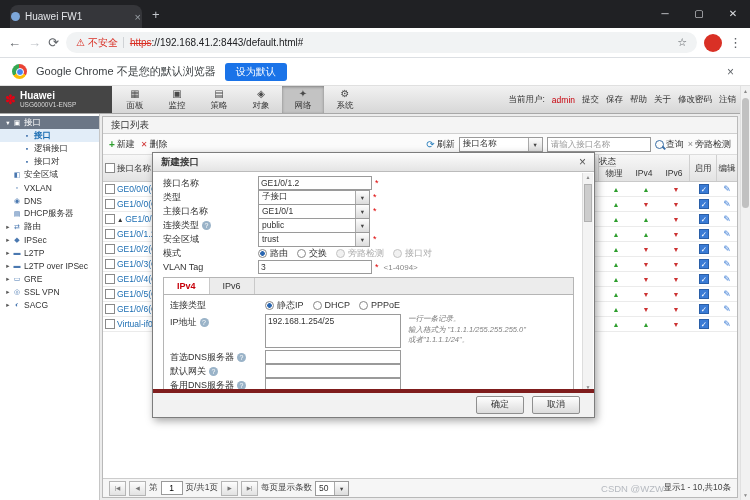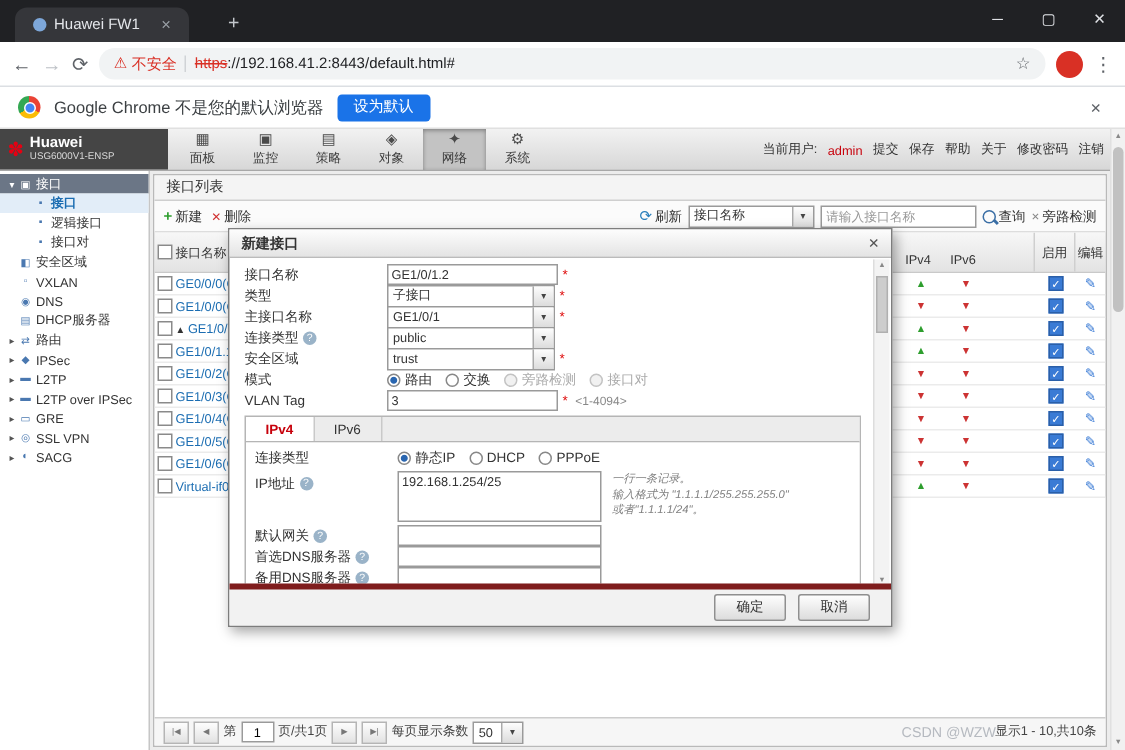--- a/index.html
+++ b/index.html
@@ -1,22 +1,22 @@
 <!DOCTYPE html>
 <html><head>
 <meta charset="utf-8">
 <style>
   html,body{margin:0;padding:0;}
   .screen{position:relative;width:750px;height:500px;overflow:hidden;background:#fff;
     font-family:"Liberation Sans","DejaVu Sans",sans-serif;-webkit-font-smoothing:antialiased;}
 
   
   .titlebar{position:absolute;left:0;top:0;width:750px;height:28px;background:#202124;}
-  .tab{position:absolute;left:10px;bottom:0;width:116px;height:23px;background:#35363a;
-    border-radius:8px 8px 0 0;display:flex;align-items:center;padding:0 12px;box-sizing:border-box;}
+  .tab{position:absolute;left:10px;bottom:0;width:132px;height:23px;background:#35363a;
+    border-radius:8px 8px 0 0;display:flex;align-items:center;padding:0 1px;box-sizing:border-box;}
   .favicon{width:9px;height:9px;border-radius:50%;background:#7da7d9;flex:none;margin-right:5px;}
   .tab-title{color:#e4e6ea;font-size:10px;flex:1;overflow:hidden;white-space:nowrap;}
   .tab-close{color:#9aa0a6;font-size:11px;margin-left:4px;}
   .newtab{position:absolute;left:152px;top:8px;color:#c3c7cc;font-size:13px;line-height:13px;}
   .winctl{position:absolute;right:0;top:0;height:28px;display:flex;}
   .winctl span{width:34px;text-align:center;line-height:28px;color:#dfe1e5;font-size:10px;}
 
   
   .atoolbar{position:absolute;left:0;top:28px;width:750px;height:30px;background:#fff;
     border-bottom:1px solid #dcdfe3;display:flex;align-items:center;padding:0 8px;box-sizing:border-box;gap:7px;}
@@ -94,21 +94,21 @@
   .ico-clear{color:#888;font-size:9px;}
 
   
   .tablewrap{flex:1;min-height:0;display:flex;flex-direction:column;overflow:hidden;}
   .theader{height:26px;display:flex;background:linear-gradient(#f7f7f7,#e3e3e3);border-bottom:1px solid #c9c9c9;
     font-size:8.5px;color:#333;flex:none;}
   .c-cb{width:14px;flex:none;display:flex;align-items:center;justify-content:center;}
   .c-name{width:140px;flex:none;overflow:hidden;white-space:nowrap;}
   .c-mid{flex:1;min-width:0;}
   .c-phys,.c-v4,.c-v6{width:30px;flex:none;text-align:center;}
-  .c-en{width:26px;flex:none;text-align:center;margin-left:32px;}
+  .c-en{width:26px;flex:none;text-align:center;}
   .c-ed{width:20px;flex:none;text-align:center;}
   .theader .c-name{line-height:26px;}
   .theader .c-en,.theader .c-ed{line-height:26px;border-left:1px solid #cfcfcf;}
   .stgroup{width:90px;flex:none;border-left:1px solid #cfcfcf;}
   .stgroup .gtitle{height:12px;line-height:12px;text-align:center;border-bottom:1px solid #cfcfcf;}
   .stgroup .gcells{display:flex;height:13px;line-height:13px;}
   .stgroup .gcells span{width:30px;text-align:center;}
   .hcb,.rcb{width:8px;height:8px;border:1px solid #8a8a8a;background:#fff;display:inline-block;}
   .trow{height:14px;display:flex;align-items:center;border-bottom:1px solid #ebebeb;font-size:8.5px;}
   .tname{color:#1b6db2;overflow:hidden;white-space:nowrap;display:block;}
@@ -659,28 +659,28 @@
               </span>
             <textarea class="iptext" style="">192.168.1.254/25</textarea>
             <span class="iphint">
               <span style="display:block">一行一条记录。</span>
               <span style="display:block">输入格式为 "1.1.1.1/255.255.255.0"</span>
               <span style="display:block">或者"1.1.1.1/24"。</span>
             </span>
           </div>
           <div class="drow">
             <span class="dlabel">
-                <span>默认网关</span>
+                <span>首选DNS服务器</span>
                 <span class="help">?</span>
               </span>
             <input class="dinput w130" style="">
           </div>
           <div class="drow">
             <span class="dlabel">
-                <span>首选DNS服务器</span>
+                <span>默认网关</span>
                 <span class="help">?</span>
               </span>
             <input class="dinput w130" style="">
           </div>
           <div class="drow">
             <span class="dlabel">
                 <span>备用DNS服务器</span>
                 <span class="help">?</span>
               </span>
             <input class="dinput w130" style="">

